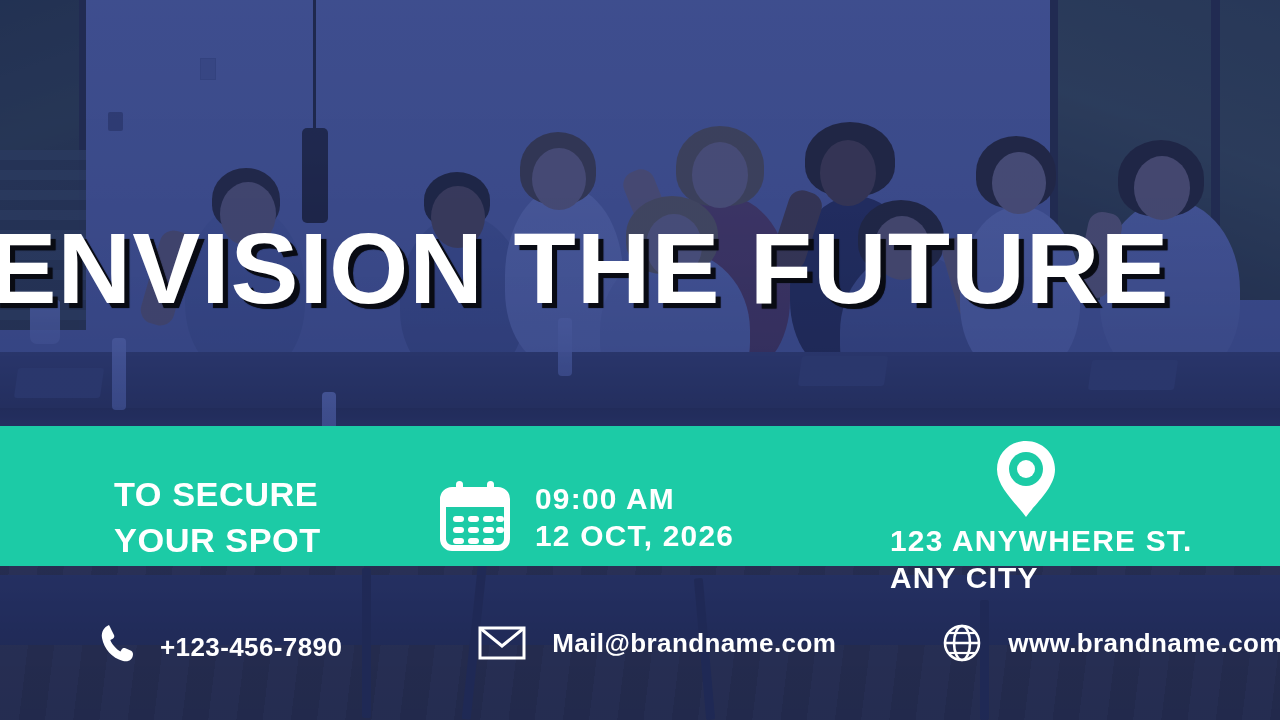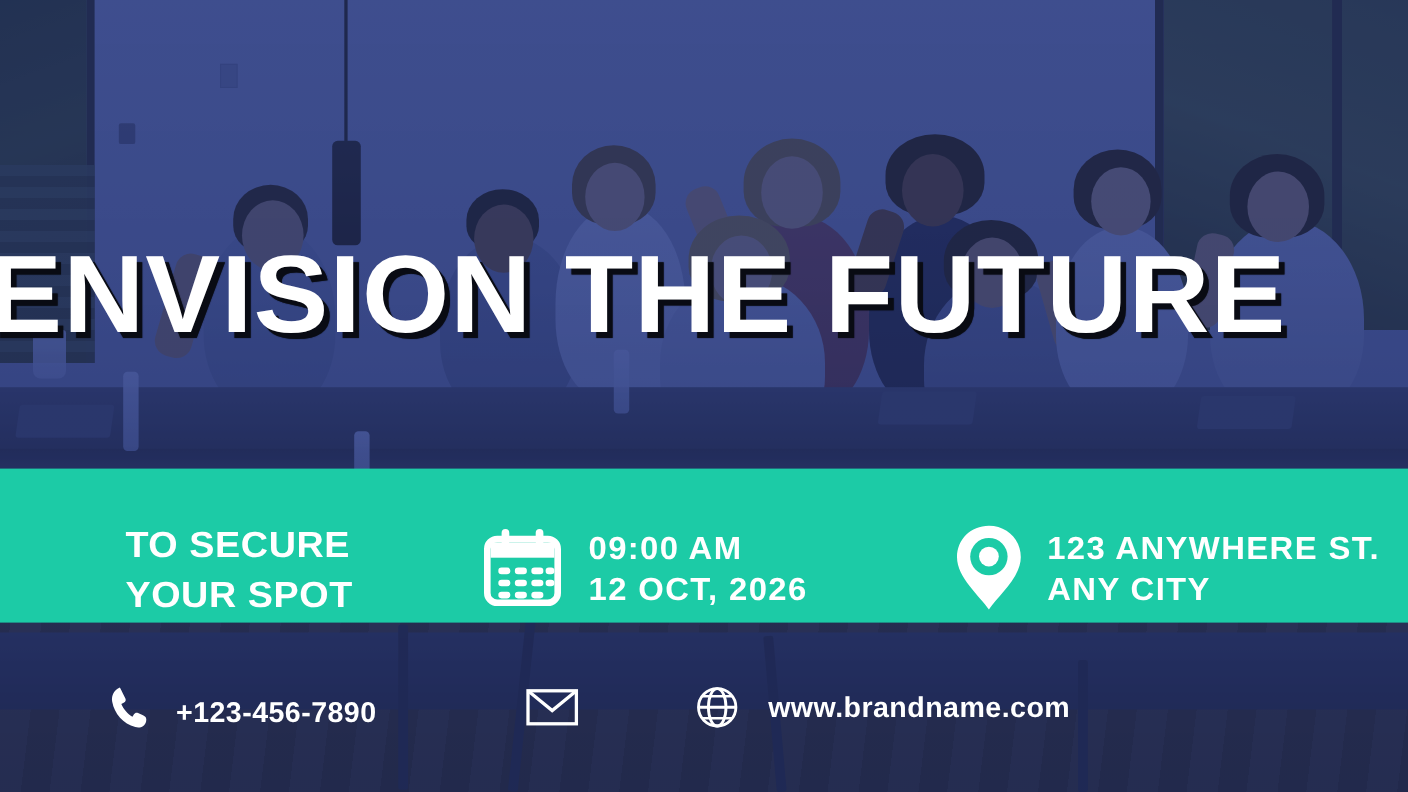--- a/index.html
+++ b/index.html
@@ -138,21 +138,21 @@
   .band-cell { display:flex; align-items:center;margin-top:44px; }
   .cell-secure { margin-left:114px; }
   .secure-text {
     font-weight:bold; font-size:33px; line-height:1.4;
     color:#ffffff; letter-spacing:.5px;
     font-family:"Liberation Sans Narrow","Liberation Sans",sans-serif;
     transform:scaleX(1.04); transform-origin:left center;
     white-space:pre-line;
   }
   .cell-date { margin-left:124px; }
-  .cell-place { margin-left:140px; }
+  .cell-place { margin-left:140px;flex-direction:column; }
   .band-lines {
     font-weight:bold; font-size:29px; line-height:1.28;
     color:#ffffff; letter-spacing:1.2px; margin-left:22px;
     font-family:"Liberation Sans Narrow","Liberation Sans",sans-serif;
     transform:scaleX(1.03); transform-origin:left center;
     white-space:pre-line;
   }
   .icon-cal, .icon-pin { flex:0 0 auto; }
 
   
@@ -312,20 +312,21 @@
       <span class="f-text">+123-456-7890</span>
     </div>
 
     <div class="f-item f-mail">
       <span class="f-ico">
         <svg width="48" height="34" viewBox="0 0 48 34" aria-hidden="true">
           <rect x="2" y="2" width="44" height="30" fill="none" stroke="#ffffff" stroke-width="3"></rect>
           <path d="M2 2 L24 20 L46 2" fill="none" stroke="#ffffff" stroke-width="3"></path>
         </svg>
       </span>
+      <span class="f-text">Mail@brandname.com</span>
     </div>
 
     <div class="f-item f-web">
       <span class="f-ico">
         <svg width="40" height="40" viewBox="0 0 40 40" aria-hidden="true">
           <circle cx="20" cy="20" r="17" fill="none" stroke="#ffffff" stroke-width="2.6"></circle>
           <ellipse cx="20" cy="20" rx="8" ry="17" fill="none" stroke="#ffffff" stroke-width="2.6"></ellipse>
           <line x1="3" y1="20" x2="37" y2="20" stroke="#ffffff" stroke-width="2.6"></line>
           <path d="M6.5 10 H33.5" stroke="#ffffff" stroke-width="2.2" fill="none"></path>
           <path d="M6.5 30 H33.5" stroke="#ffffff" stroke-width="2.2" fill="none"></path>

